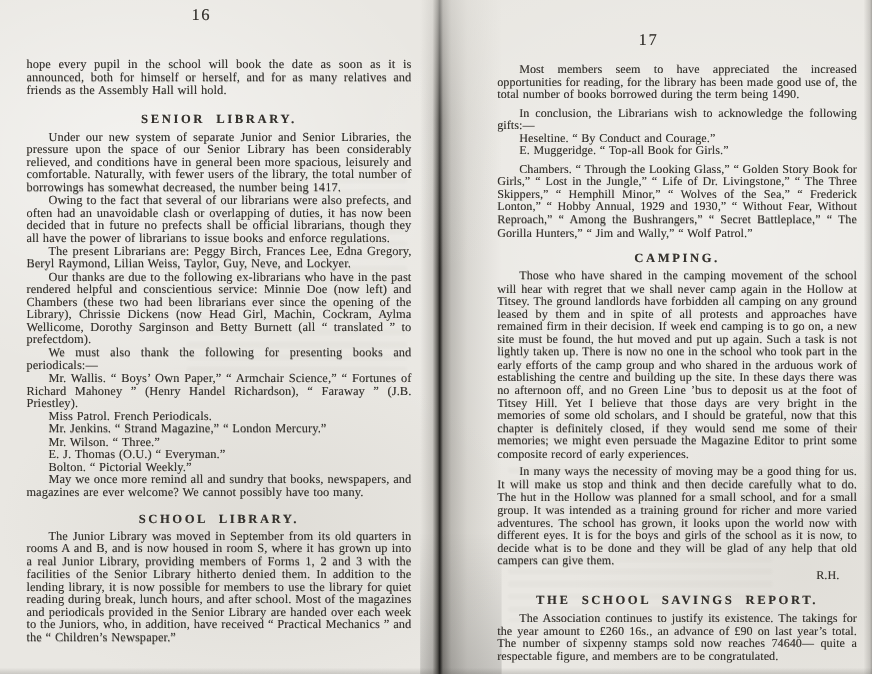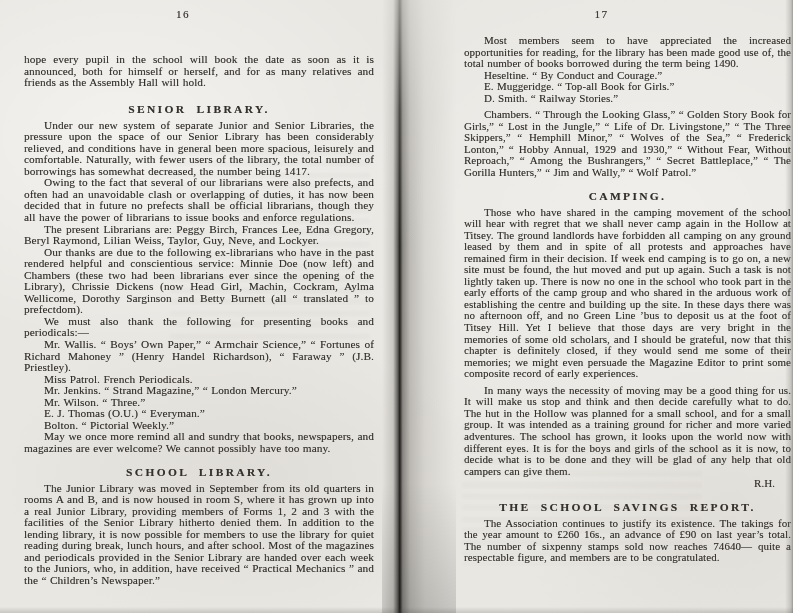--- a/index.html
+++ b/index.html
@@ -47,23 +47,23 @@
     position:absolute; pointer-events:none; opacity:.3; filter:blur(1px);
     background: repeating-linear-gradient(to bottom,
       rgba(128,122,110,0.12) 0px, rgba(128,122,110,0.12) 5px,
       rgba(0,0,0,0) 5px, rgba(0,0,0,0) 11.5px);
   }
   .ghost.g1 { left:170px; top:150px; width:200px; height:190px; }
   .ghost.g2 { left:462px; top:425px; width:240px; height:140px; }
 
   .page { position:absolute; top:8px; text-shadow:0.2px 0.2px 0.3px rgba(52,49,44,0.45); }
   .page-left  { left:24px;  width:350px; font-size:11.2px; line-height:11.55px; letter-spacing:0.12px; }
-  .page-right { left:464px; width:327px; font-size:10.9px; line-height:11.55px; letter-spacing:0.1px; }
+  .page-right { left:452px; width:327px; font-size:10.9px; line-height:11.55px; letter-spacing:0.1px;margin-top:23px; }
 
-  .page-number { text-align:center; font-size:11px; line-height:12px; margin-bottom:15px; letter-spacing:1.5px; }
+  .page-number { text-align:center; font-size:15px; line-height:12px; margin-bottom:15px; letter-spacing:1.5px; }
   .page-left  .page-number { transform:translateX(-16px); }
   .page-right .page-number { transform:translateX(-26px); }
 
   p { margin:0; text-align:justify; text-indent:20px; word-spacing:0.5px; }
   p.noindent { text-indent:0;margin-top:34px; }
   .pgap { margin-top:5px; }
 
   h2 {
     font-size:11.4px; line-height:12px; font-weight:700; text-align:center;
     letter-spacing:2.4px; word-spacing:5px; margin:11px 0 5px 0;
@@ -102,23 +102,23 @@
     <h2>SCHOOL LIBRARY.</h2>
     <p>The Junior Library was moved in September from its old quarters in rooms A and B, and is now housed in room S, where it has grown up into a real Junior Library, providing members of Forms 1, 2 and 3 with the facilities of the Senior Library hitherto denied them.  In addition to the lending library, it is now possible for members to use the library for quiet reading during break, lunch hours, and after school.  Most of the magazines and periodicals provided in the Senior Library are handed over each week to the Juniors, who, in addition, have received “ Practical Mechanics ” and the “ Children’s Newspaper.”</p>
   </div>
 
   <div class="gutter"></div>
 
   <div class="page page-right">
     <div class="page-number">17</div>
 
     <p>Most members seem to have appreciated the increased opportunities for reading, for the library has been made good use of, the total number of books borrowed during the term being 1490.</p>
+    <p class="pgap">In conclusion, the Librarians wish to acknowledge the following gifts:—</p>
     <p>Heseltine.  “ By Conduct and Courage.”</p>
     <p>E. Muggeridge.  “ Top-all Book for Girls.”</p>
-    <p>D. Smith.  “ Railway Stories.”</p>
     <p class="pgap">Chambers.  “ Through the Looking Glass,” “ Golden Story Book for Girls,” “ Lost in the Jungle,” “ Life of Dr. Livingstone,” “ The Three Skippers,” “ Hemphill Minor,” “ Wolves of the Sea,” “ Frederick Lonton,” “ Hobby Annual, 1929 and 1930,” “ Without Fear, Without Reproach,” “ Among the Bushrangers,” “ Secret Battleplace,” “ The Gorilla Hunters,” “ Jim and Wally,” “ Wolf Patrol.”</p>
 
     <h2>CAMPING.</h2>
     <p>Those who have shared in the camping movement of the school will hear with regret that we shall never camp again in the Hollow at Titsey.  The ground landlords have forbidden all camping on any ground leased by them and in spite of all protests and approaches have remained firm in their decision.  If week end camping is to go on, a new site must be found, the hut moved and put up again.  Such a task is not lightly taken up.  There is now no one in the school who took part in the early efforts of the camp group and who shared in the arduous work of establishing the centre and building up the site.  In these days there was no afternoon off, and no Green Line ’bus to deposit us at the foot of Titsey Hill.  Yet I believe that those days are very bright in the memories of some old scholars, and I should be grateful, now that this chapter is definitely closed, if they would send me some of their memories; we might even persuade the Magazine Editor to print some composite record of early experiences.</p>
     <p class="pgap">In many ways the necessity of moving may be a good thing for us.  It will make us stop and think and then decide carefully what to do.  The hut in the Hollow was planned for a small school, and for a small group.  It was intended as a training ground for richer and more varied adventures.  The school has grown, it looks upon the world now with different eyes.  It is for the boys and girls of the school as it is now, to decide what is to be done and they will be glad of any help that old campers can give them.</p>
     <p class="sig">R.H.</p>
 
     <h2>THE SCHOOL SAVINGS REPORT.</h2>
     <p>The Association continues to justify its existence.  The takings for the year amount to £260 16s., an advance of £90 on last year’s total.  The number of sixpenny stamps sold now reaches 74640— quite a respectable figure, and members are to be congratulated.</p>
   </div>

